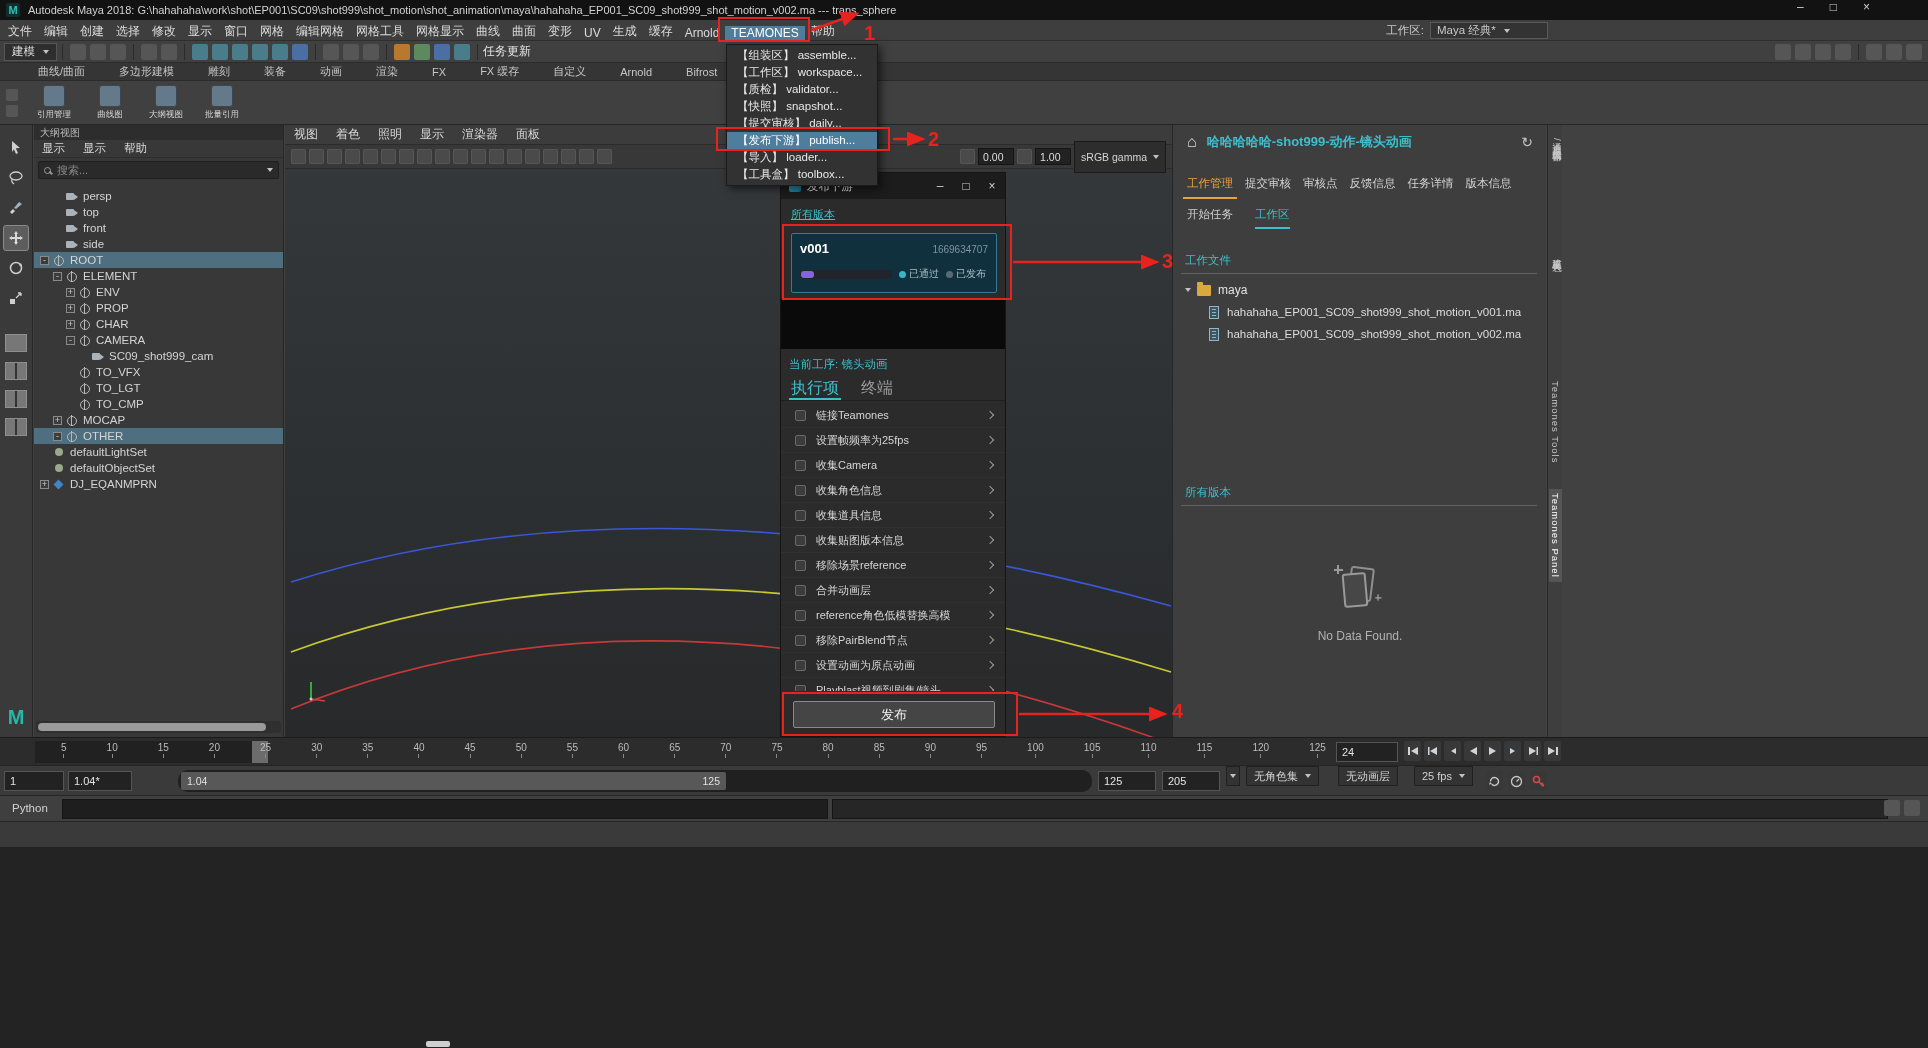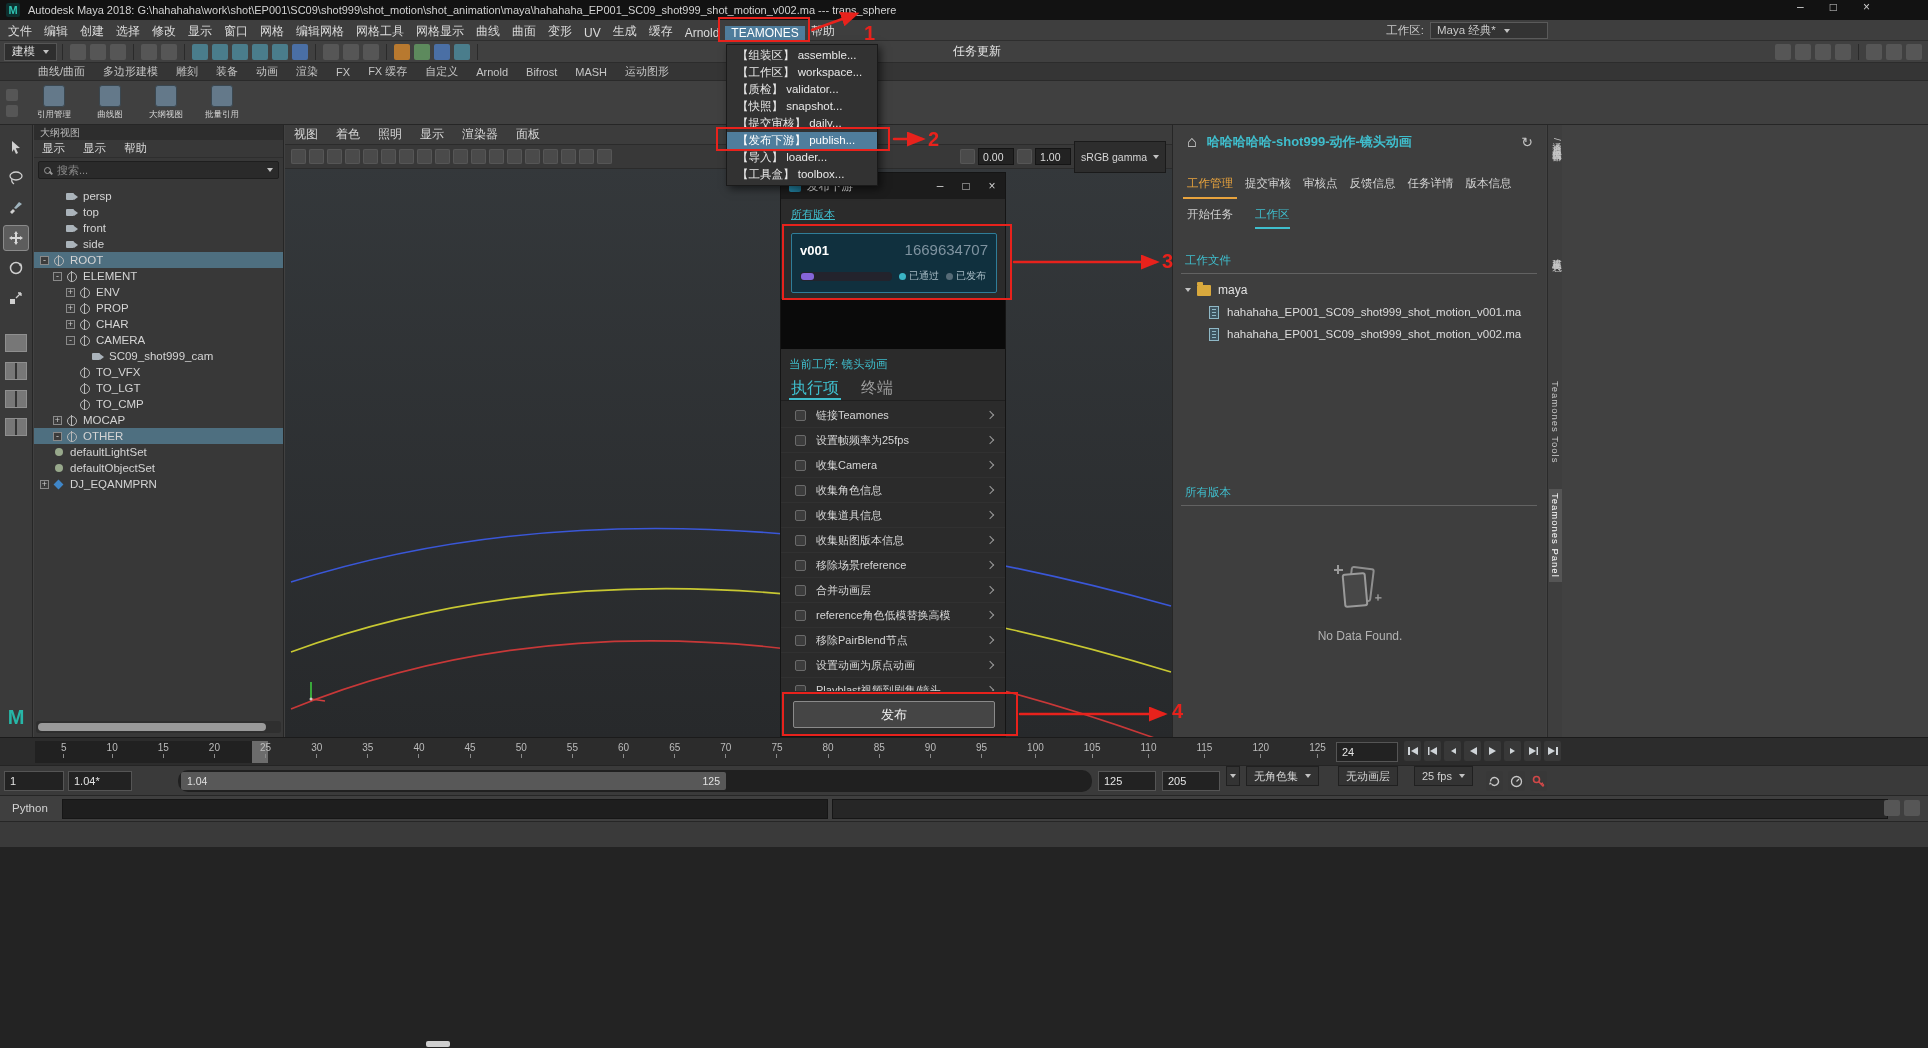--- a/index.html
+++ b/index.html
@@ -19,26 +19,26 @@
   .menu-item.active{background:#4f7d9c;color:#fff}
   #workspace{position:absolute;right:380px;top:22px;display:flex;align-items:center;gap:6px;font-size:11.5px;color:#c9c9c9}
   .ws-box{display:flex;align-items:center;gap:8px;background:#333;border:1px solid #5a5a5a;height:17px;padding:0 6px;min-width:118px}
 
   
   #statusline{position:absolute;left:0;top:41px;width:1928px;height:22px;background:#404040;display:flex;align-items:center;padding:0 4px;border-bottom:1px solid #2c2c2c}
   .menuset{display:flex;align-items:center;gap:8px;background:#2e2e2e;border:1px solid #555;height:18px;padding:0 7px;font-size:11.5px;color:#ddd}
   .sep{width:1px;height:16px;background:#2a2a2a;margin:0 5px}
   .st{width:16px;height:16px;border-radius:2px;background:#565656;margin:0 2px;display:inline-block}
   .st.teal{background:#4a7d8c}.st.orange{background:#b8792f}.st.blue{background:#4a6fa5}.st.green{background:#5d8a5d}
-  .task-update{margin-left:470px;color:#e6e6e6;font-size:12px;white-space:nowrap}
+  .task-update{color:#e6e6e6;font-size:12px;white-space:nowrap}
   .caret{display:inline-block;width:0;height:0;border-left:4px solid transparent;border-right:4px solid transparent;border-top:5px solid #c2c2c2}
   .caret.sm{border-left-width:3px;border-right-width:3px;border-top-width:4px}
 
   
-  #shelf-tabs{position:absolute;left:0;top:63px;width:1928px;height:18px;background:#353535;display:flex;align-items:center;gap:2px;padding-left:30px;border-bottom:1px solid #2a2a2a}
+  #shelf-tabs{position:absolute;left:0;top:63px;width:1928px;height:18px;background:#353535;display:flex;align-items:center;gap:18px;padding-left:30px;border-bottom:1px solid #2a2a2a}
   .shelf-tab{padding:0 8px;font-size:11px;color:#c6c6c6;white-space:nowrap}
   #shelf{position:absolute;left:0;top:81px;width:1928px;height:44px;background:#404040;display:flex;align-items:center;border-bottom:1px solid #262626}
   #shelf-left{display:flex;flex-direction:column;gap:4px;margin:0 6px 0 4px}
   #shelf-left .st{width:12px;height:12px}
   .shelf-tool{width:56px;display:flex;flex-direction:column;align-items:center;gap:2px}
   .shelf-tool .ic{width:22px;height:22px;border-radius:3px;background:#64798a;border:1px solid #3a4750}
   .shelf-tool .lb{font-size:8.5px;color:#d6d6d6;white-space:nowrap}
 
   
   #toolbox{position:absolute;left:0;top:125px;width:33px;height:612px;background:#3a3a3a;border-right:1px solid #262626;display:flex;flex-direction:column;align-items:center;padding-top:8px}
@@ -129,21 +129,21 @@
   #dialog{position:absolute;left:780px;top:172px;width:226px;height:565px;background:#2b2b2b;border:1px solid #151515;z-index:20}
   .dlg-title{position:absolute;left:0;top:0;width:100%;height:26px;background:#1c1c1c;display:flex;align-items:center;padding-left:8px;gap:6px}
   .dlg-appicon{width:12px;height:12px;background:linear-gradient(135deg,#2a9fc4,#1b6b86);border-radius:2px;flex:none}
   .dlg-title-text{color:#e2e2e2;font-size:11.5px}
   .dlg-btns{position:absolute;right:0;top:0;height:26px;display:flex}
   .dlg-btns span{width:26px;text-align:center;line-height:26px;color:#cfcfcf;font-size:12px}
   .all-versions{position:absolute;left:10px;top:34px;color:#3fbecd;font-size:11px;text-decoration:underline}
   .vcard{position:absolute;left:10px;top:60px;width:206px;height:60px;background:#10303e;border:1px solid #2f7d99;border-radius:2px;padding:7px 8px}
   .vcard .row1{display:flex;align-items:baseline}
   .vname{color:#fff;font-weight:bold;font-size:13px;flex:1}
-  .vstamp{color:#7f93a0;font-size:15px}
+  .vstamp{color:#7f93a0;font-size:10px}
   .vcard .row2{display:flex;align-items:center;margin-top:11px;gap:7px}
   .ptrack{width:92px;height:9px;background:#23232c;border-radius:4px;position:relative;flex:none}
   .pfill{position:absolute;left:1px;top:1px;width:13px;height:7px;background:#8565d8;border-radius:3px}
   .vstat{display:flex;align-items:center;gap:3px;font-size:10px;color:#a9bcc6;white-space:nowrap}
   .sdot{width:7px;height:7px;border-radius:50%;background:#566b77}
   .sdot.on{background:#3ab5c6}
   .dlg-black{position:absolute;left:0;top:126px;width:100%;height:50px;background:#0a0a0a}
   .dlg-process{position:absolute;left:8px;top:184px;color:#3fbecd;font-size:11.5px}
   .dlg-tabs{position:absolute;left:0;top:202px;width:100%;height:26px;display:flex;gap:18px;padding-left:8px;border-bottom:1px solid #1f1f1f}
   .dlg-tab{font-size:16px;color:#9a9a9a;padding:3px 2px}

